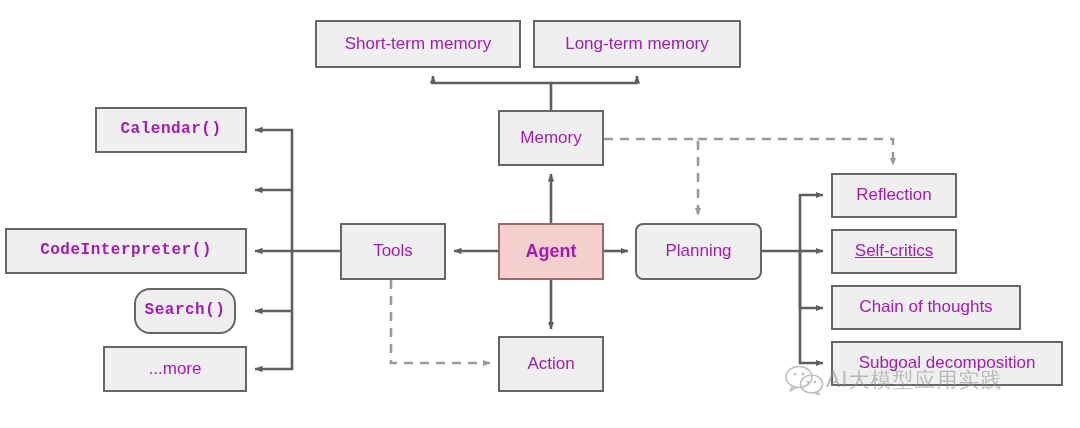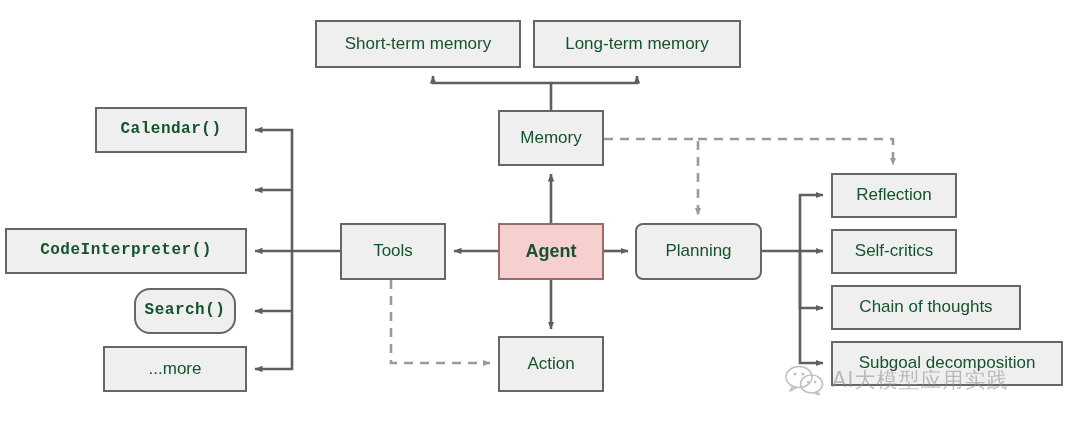--- a/index.html
+++ b/index.html
@@ -6,35 +6,35 @@
   body{
     width:1080px;height:428px;position:relative;overflow:hidden;
     font-family:"Liberation Sans", sans-serif;
   }
   #canvas{position:absolute;left:0;top:0;width:1080px;height:428px;}
   svg.edges{position:absolute;left:0;top:0;width:1080px;height:428px;}
 
   .node{
     position:absolute;box-sizing:border-box;
     display:flex;align-items:center;justify-content:center;
-    border:2px solid #666666;background:#efefef;color:#14532d;
+    border:2px solid #666666;background:#efefef;color:#a21caf;
     font-size:17px;line-height:1.1;text-align:center;
     font-family:"Liberation Sans", sans-serif;
   }
   .node.mono{
     font-family:"Liberation Mono", monospace;
     font-weight:bold;font-size:16px;letter-spacing:0.5px;
   }
   .node.agent{background:#f6cfcf;border-color:#9a6a6a;font-weight:bold;font-size:18px;}
   .node.more{font-size:17px;font-family:"Liberation Sans", sans-serif;}
 
   
   #watermark{
     position:absolute;left:784px;top:360px;height:40px;
-    display:flex;align-items:center;gap:6px;
+    display:flex;align-items:center;
     opacity:.55;pointer-events:none;
   }
   #watermark .wm-text{
     font-size:21px;color:#8d8d8d;font-family:"DejaVu Sans", sans-serif;
     white-space:nowrap;letter-spacing:1px;
   }
 </style>
 </head>
 <body>
 
@@ -105,21 +105,21 @@
 
 
   <div class="node mono" style="left:5px;top:228px;width:242px;height:46px;">CodeInterpreter()</div>
 
   <div class="node mono" style="left:134px;top:288px;width:102px;height:46px;border-radius:16px;">Search()</div>
 
   <div class="node more" style="left:103px;top:346px;width:144px;height:46px;">...more</div>
 
   <div class="node" style="left:831px;top:173px;width:126px;height:45px;">Reflection</div>
 
-  <div class="node" style="left:831px;top:229px;width:126px;height:45px;">Self-critics</div>
+  <div class="node" style="left:831px;top:229px;width:126px;height:45px;text-decoration:underline;">Self-critics</div>
 
   <div class="node" style="left:831px;top:285px;width:190px;height:45px;">Chain of thoughts</div>
 
   <div class="node" style="left:831px;top:341px;width:232px;height:45px;">Subgoal decomposition</div>
 
   <div id="watermark">
     <svg width="42" height="30" viewBox="0 0 42 30">
       <g fill="none" stroke="#8d8d8d" stroke-width="1.6">
         <ellipse cx="15" cy="12" rx="13" ry="10.5"></ellipse>
         <path d="M9,21 L6,26 L13,22" stroke-linejoin="round"></path>

